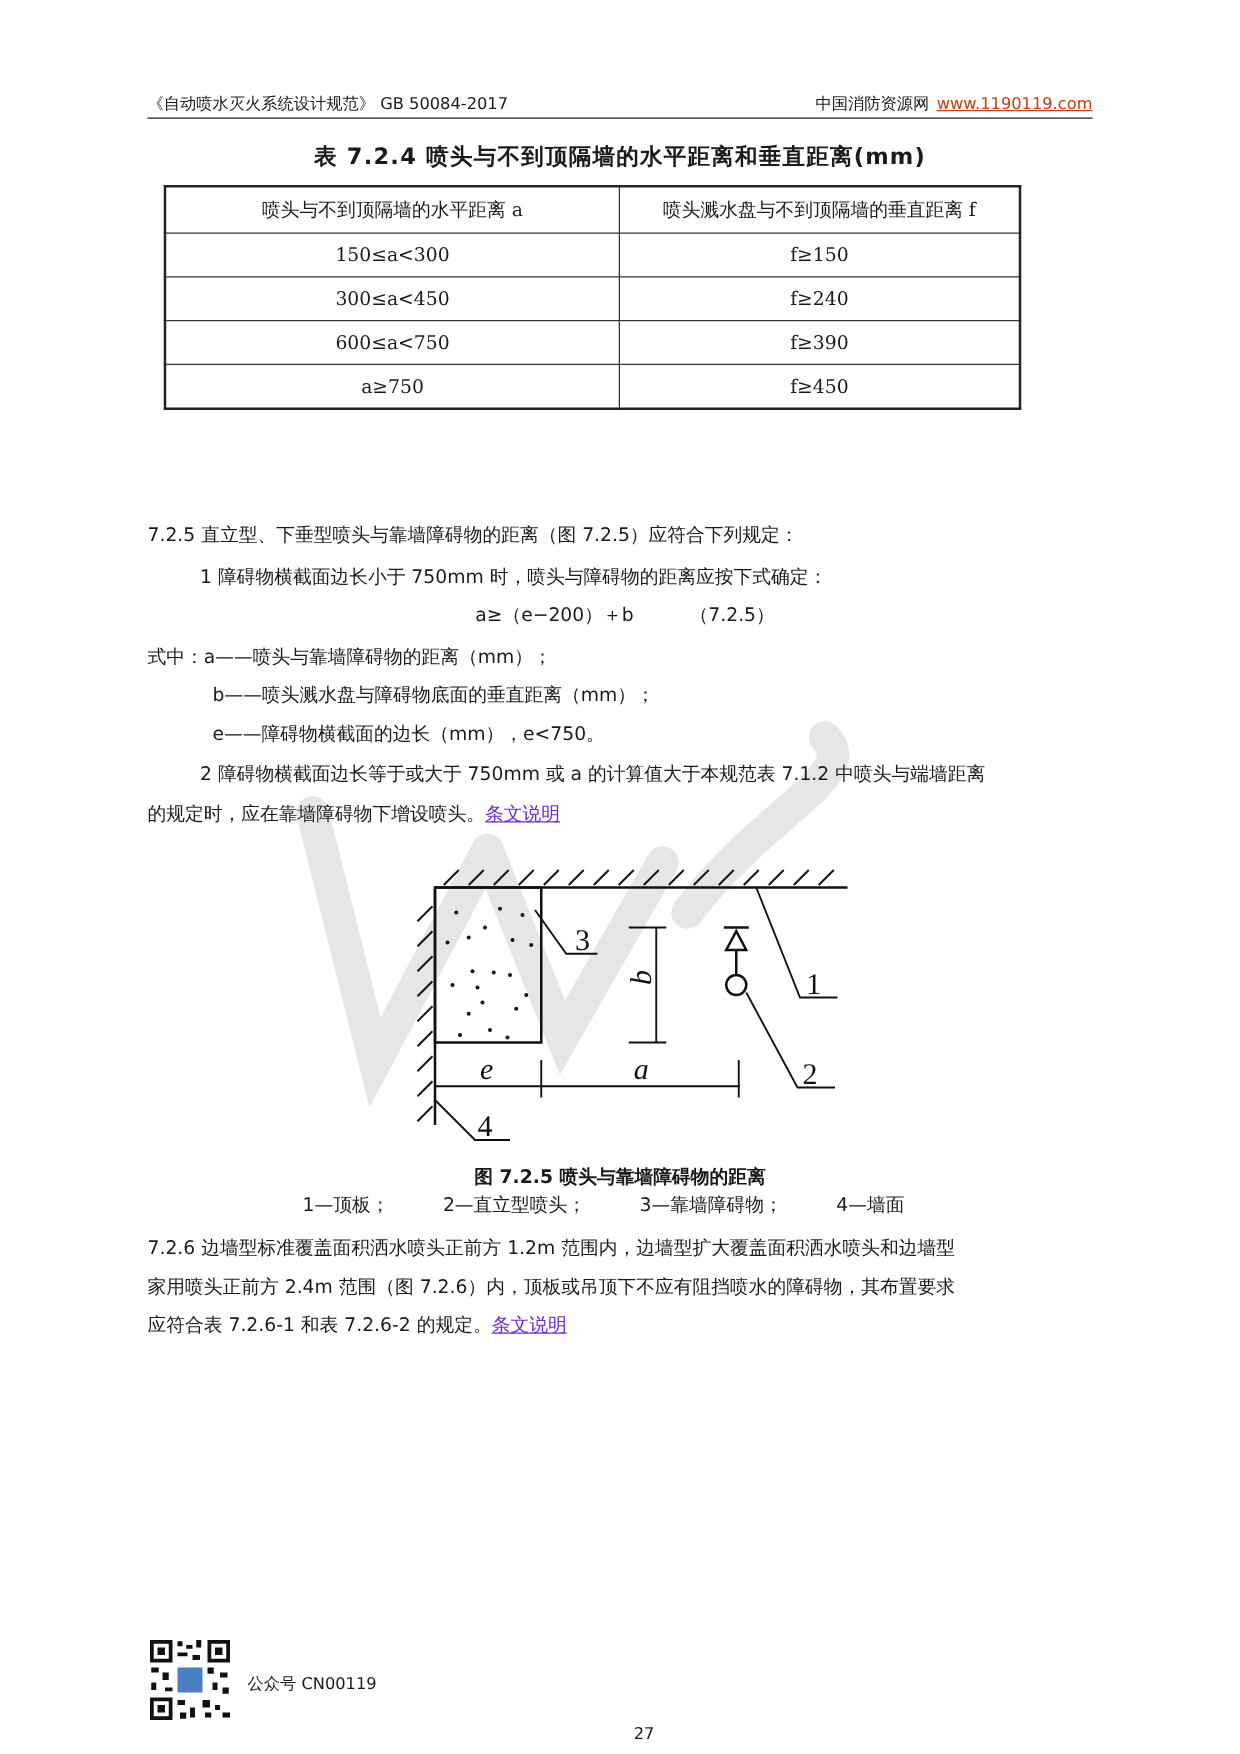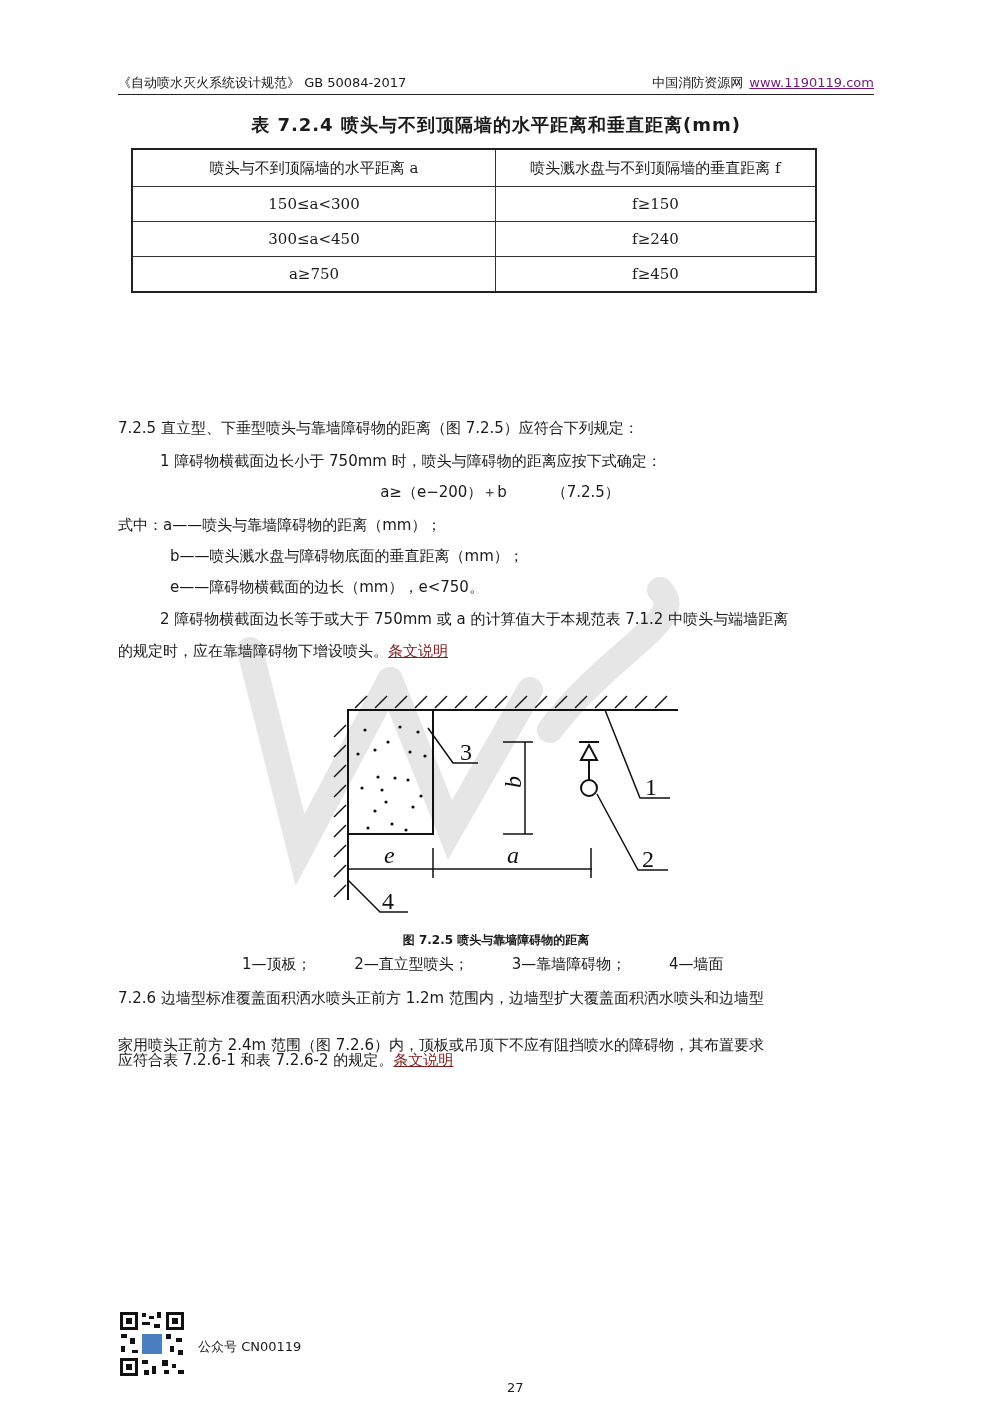--- a/index.html
+++ b/index.html
@@ -1,31 +1,31 @@
 <!DOCTYPE html>
 <html><head>
 <meta charset="utf-8">
 <style>
   html, body { margin:0; padding:0; background:#ffffff; }
   body { width:992px; height:1403px; position:relative; overflow:hidden; font-family:"DejaVu Sans", sans-serif; color:#1a1a1a; }
   .header { position:absolute; left:118px; top:72px; width:756px; height:22px; border-bottom:1.5px solid #222; font-size:13px; }
   .header .left { position:absolute; left:0; top:2px; }
   .header .right { position:absolute; right:0; top:2px; }
-  .header .link { color:#701a75; text-decoration:underline; margin-left:6px; }
+  .header .link { color:#c2410c; text-decoration:underline; margin-left:6px; }
   .table-title { position:absolute; left:0; width:992px; top:113px; text-align:center; font-size:18px; font-weight:bold; letter-spacing:1px; }
   table.spec { position:absolute; left:131px; top:148px; width:686px; border-collapse:collapse; border:2px solid #222; font-family:"DejaVu Serif", serif; font-size:15px; }
   table.spec td, table.spec th { border:1px solid #333; height:34px; text-align:center; font-weight:normal; padding:0; }
   table.spec th { height:36px; }
   table.spec td.c1, table.spec th.c1 { width:362px; }
   .para { position:absolute; left:118px; width:760px; font-size:15px; line-height:30px; }
   .indent1 { text-indent:42px; }
   .center { text-align:center; }
-  .note-link { color:#7f1d1d; text-decoration:underline;font-family:Liberation Mono, monospace; }
+  .note-link { color:#6d28d9; text-decoration:underline;font-family:Liberation Mono, monospace; }
   .figure { position:absolute; left:320px; top:680px; width:370px; height:250px; }
-  .fig-caption { position:absolute; left:0; width:992px; top:932px; text-align:center; font-size:12px; font-weight:bold; }
+  .fig-caption { position:absolute; left:0; width:992px; top:932px; text-align:center; font-size:15px; font-weight:bold; }
   .fig-legend { position:absolute; left:242px; top:955px; font-size:15px; }
   .fig-legend span { margin-right:38px; }
   .watermark { position:absolute; left:190px; top:530px; width:520px; height:360px; pointer-events:none; }
   .footer-qr { position:absolute; left:118px; top:1310px; width:68px; height:68px; }
   .footer-account { position:absolute; left:198px; top:1338px; font-size:13px; }
   .page-num { position:absolute; left:507px; top:1380px; font-size:13px; }
 </style>
 </head>
 <body>
 
@@ -52,20 +52,24 @@
     <th class="c1">喷头与不到顶隔墙的水平距离 a</th>
     <th>喷头溅水盘与不到顶隔墙的垂直距离 f</th>
   </tr>
   <tr>
     <td class="c1">150≤a&lt;300</td>
     <td>f≥150</td>
   </tr>
   <tr>
     <td class="c1">300≤a&lt;450</td>
     <td>f≥240</td>
+  </tr>
+  <tr>
+    <td class="c1">600≤a&lt;750</td>
+    <td>f≥390</td>
   </tr>
   <tr>
     <td class="c1">a≥750</td>
     <td>f≥450</td>
   </tr>
 </tbody>
   </table>
 
 <div class="para" style="top:413px;">7.2.5 直立型、下垂型喷头与靠墙障碍物的距离（图 7.2.5）应符合下列规定：</div>
 <div class="para indent1" style="top:446px;">1 障碍物横截面边长小于 750mm 时，喷头与障碍物的距离应按下式确定：</div>
@@ -177,21 +181,21 @@
 
 <div class="fig-caption">图 7.2.5   喷头与靠墙障碍物的距离</div>
 <div class="fig-legend">
   <span>1—顶板；</span>
   <span>2—直立型喷头；</span>
   <span>3—靠墙障碍物；</span>
   <span>4—墙面</span>
 </div>
 
 <div class="para" style="top:983px;">7.2.6 边墙型标准覆盖面积洒水喷头正前方 1.2m 范围内，边墙型扩大覆盖面积洒水喷头和边墙型</div>
-<div class="para" style="top:1014px;margin-top:16px;">家用喷头正前方 2.4m 范围（图 7.2.6）内，顶板或吊顶下不应有阻挡喷水的障碍物，其布置要求</div>
+<div class="para" style="top:1014px;">家用喷头正前方 2.4m 范围（图 7.2.6）内，顶板或吊顶下不应有阻挡喷水的障碍物，其布置要求</div>
 <div class="para" style="top:1045px;">
   <span>应符合表 7.2.6-1 和表 7.2.6-2 的规定。</span><span class="note-link">条文说明</span>
 </div>
 
 <svg class="footer-qr" viewBox="0 0 68 68">
   <rect x="0" y="0" width="68" height="68" fill="#fff"></rect>
   <g fill="#111">
     <rect x="2" y="2" width="18" height="18"></rect>
       <rect x="48" y="2" width="18" height="18"></rect>
       <rect x="2" y="48" width="18" height="18"></rect>

